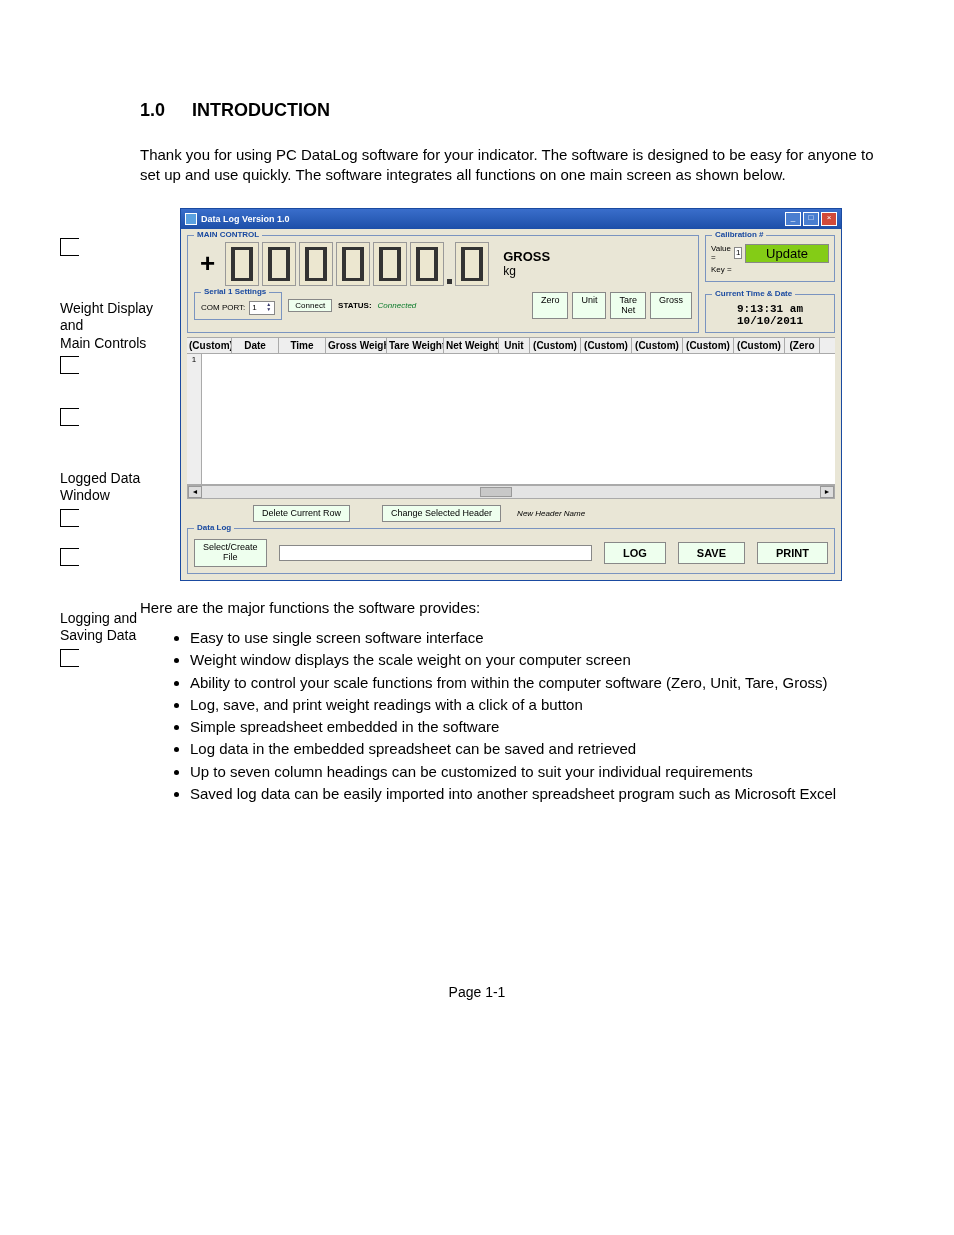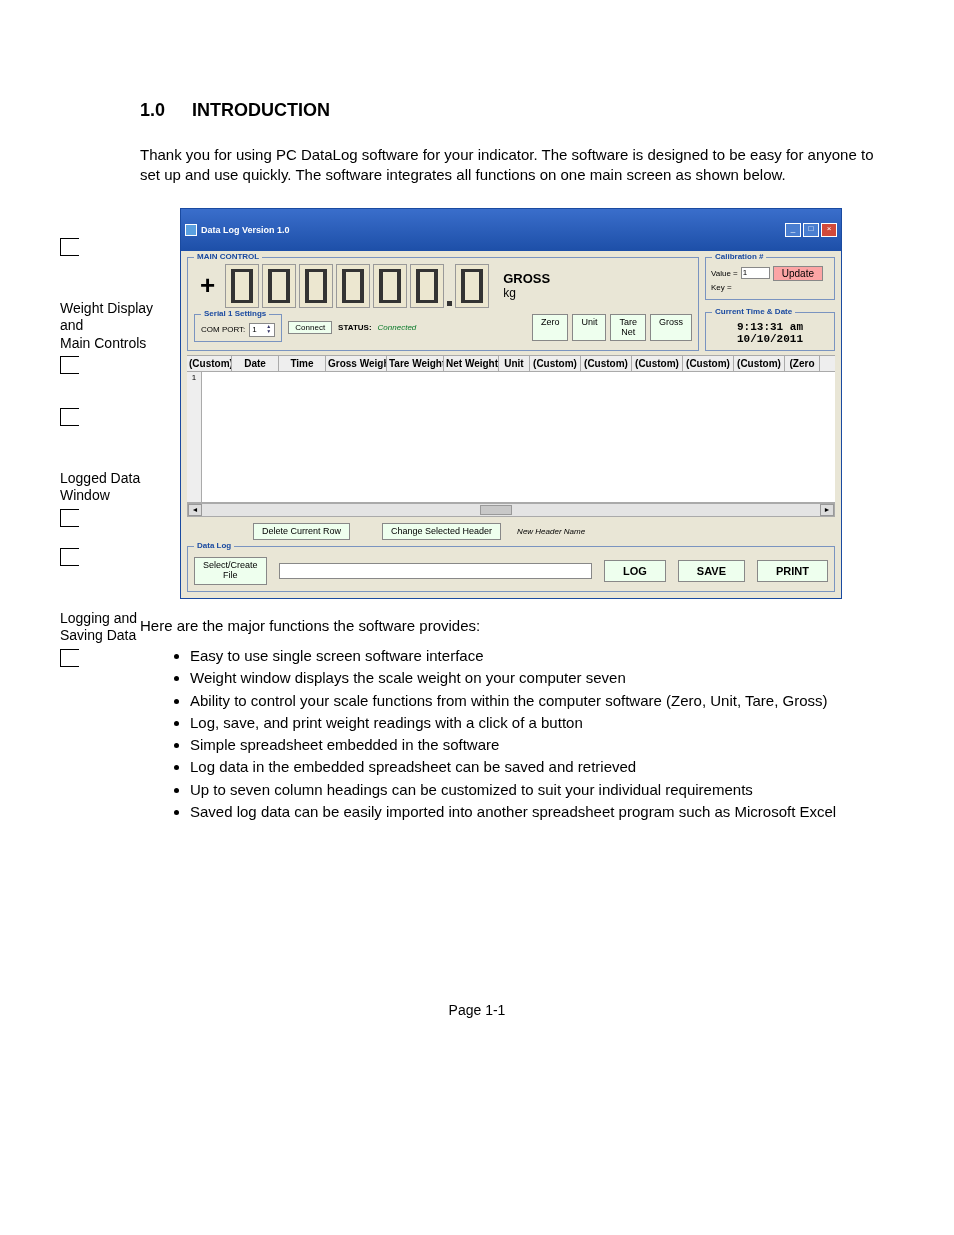--- a/index.html
+++ b/index.html
@@ -16,21 +16,21 @@
   .heading .num { width: 52px; }
   .bodytext { margin: 0 0 22px 80px; line-height: 1.35; }
   .callouts-row { display: flex; margin-left: 0; margin-bottom: 18px; }
   .callouts { width: 120px; font-size: 14px; position: relative; }
   .callout { position: absolute; left: 0; }
   .callout .bracket { border: 1px solid #000; border-right: none; width: 18px; height: 16px; margin-bottom: 4px; }
   .callout .bracket.bottom { margin-top: 4px; margin-bottom: 0; }
   .callout .label-text { line-height: 1.25; margin-top: 44px; }
   .screenshot { flex: 1; }
   .app-window { width: 660px; border: 1px solid #1a4aa0; background: #e9e6d6; font-family: Tahoma, Arial, sans-serif; font-size: 9px; }
-  .titlebar { background: linear-gradient(#3a6ecb, #1d4fa8); color: #fff; display: flex; align-items: center; padding: 13px 4px; height: 16px; }
+  .titlebar { background: linear-gradient(#3a6ecb, #1d4fa8); color: #fff; display: flex; align-items: center; padding: 2px 4px; height: 16px; }
   .titlebar .icon { width: 10px; height: 10px; background: #5aa0e0; border: 1px solid #fff; margin-right: 4px; }
   .titlebar .title { flex: 1; font-weight: bold; font-size: 9px; }
   .winbtns { display: flex; gap: 2px; }
   .winbtn { width: 14px; height: 12px; background: #4a7ed0; border: 1px solid #fff; color: #fff; font-size: 8px; text-align: center; line-height: 10px; cursor: pointer; }
   .winbtn.close { background: #d24a3a; }
   .content-area { padding: 6px; }
   .top-row { display: flex; gap: 6px; }
   .main-control { flex: 1; border: 1px solid #7a94c0; padding: 6px; position: relative; }
   .group-label { position: absolute; top: -6px; left: 6px; background: #e9e6d6; padding: 0 3px; color: #1a4aa0; font-weight: bold; font-size: 8px; }
   .display-row { display: flex; align-items: center; gap: 4px; margin-bottom: 6px; }
@@ -50,21 +50,21 @@
   .spinner .arrows{ width:8px; height:100%; display:flex; flex-direction:column; font-size:5px; line-height:5px; color:#336;}
   .smallbtn { background: #efe; border: 1px solid #888; padding: 1px 6px; font-size: 8px; cursor: pointer; }
   .status-label { font-weight: bold; }
   .status-val { color: #0a7a2a; font-style: italic; }
   .ctrl-btns { margin-left: auto; display: flex; gap: 4px; }
   .ctrlbtn { background: #efe; border: 1px solid #888; padding: 3px 8px; font-size: 9px; cursor: pointer; text-align:center; line-height:1.1;}
   .right-col { width: 130px; display: flex; flex-direction: column; gap: 12px; }
   .calib, .timedate { border: 1px solid #7a94c0; padding: 8px 5px 5px 5px; position: relative; font-size: 8px; }
   .calib-row { display: flex; align-items: center; gap: 3px; margin-bottom: 2px; }
   .calib-input { width: 26px; height: 10px; border: 1px solid #888; background: #fff; font-size: 8px; padding-left:1px;}
-  .updatebtn { border: 1px solid #888; background: #fca5a5; padding: 1px 8px; font-size: 10px; cursor: pointer; }
+  .updatebtn { border: 1px solid #888; background: #84cc16; padding: 1px 20px; font-size: 13px; cursor: pointer; }
   .timedate .t { font-family: "Courier New", monospace; font-weight: bold; font-size: 11px; text-align: center; }
   .grid-area { margin-top: 4px; }
   .grid-headers { display: flex; background: #eee; border-top: 1px solid #aaa; border-bottom: 1px solid #aaa; }
   .gh { border-right: 1px solid #aaa; padding: 2px 2px; font-size: 10px; font-weight: bold; text-align: center; overflow: hidden; white-space: nowrap; }
   .grid-body { background: #fff; height: 130px; border-bottom: 1px solid #aaa; display:flex;}
   .rownum { width: 14px; border-right: 1px solid #aaa; background:#eee; text-align:center; font-size:8px; padding-top:1px;}
   .hscroll { height: 12px; background: #e4e4e4; display: flex; align-items: center; border: 1px solid #aaa; }
   .hscroll .arrow { width: 12px; height: 10px; background: #ddd; border: 1px solid #999; font-size: 7px; text-align: center; line-height: 9px; cursor:pointer;}
   .hscroll .track { flex: 1; position: relative; height: 10px; }
   .hscroll .thumb { position: absolute; left: 45%; width: 30px; height: 8px; background: #c8c8c8; border: 1px solid #999; top: 0; }
@@ -232,21 +232,21 @@
         </div>
       </div>
     </div>
   </div>
 </div>
 
 <p class="after-text">Here are the major functions the software provides:</p>
 
 <ul class="features" id="features-list">
     <li>Easy to use single screen software interface</li>
-    <li>Weight window displays the scale weight on your computer seven</li>
+    <li>Weight window displays the scale weight on your computer screen</li>
     <li>Ability to control your scale functions from within the computer software (Zero, Unit, Tare, Gross)</li>
     <li>Log, save, and print weight readings with a click of a button</li>
     <li>Simple spreadsheet embedded in the software</li>
     <li>Log data in the embedded spreadsheet can be saved and retrieved</li>
     <li>Up to seven column headings can be customized to suit your individual requirements</li>
     <li>Saved log data can be easily imported into another spreadsheet program such as Microsoft Excel</li>
   </ul>
 
 <div class="page-footer">Page 1-1</div>
 

